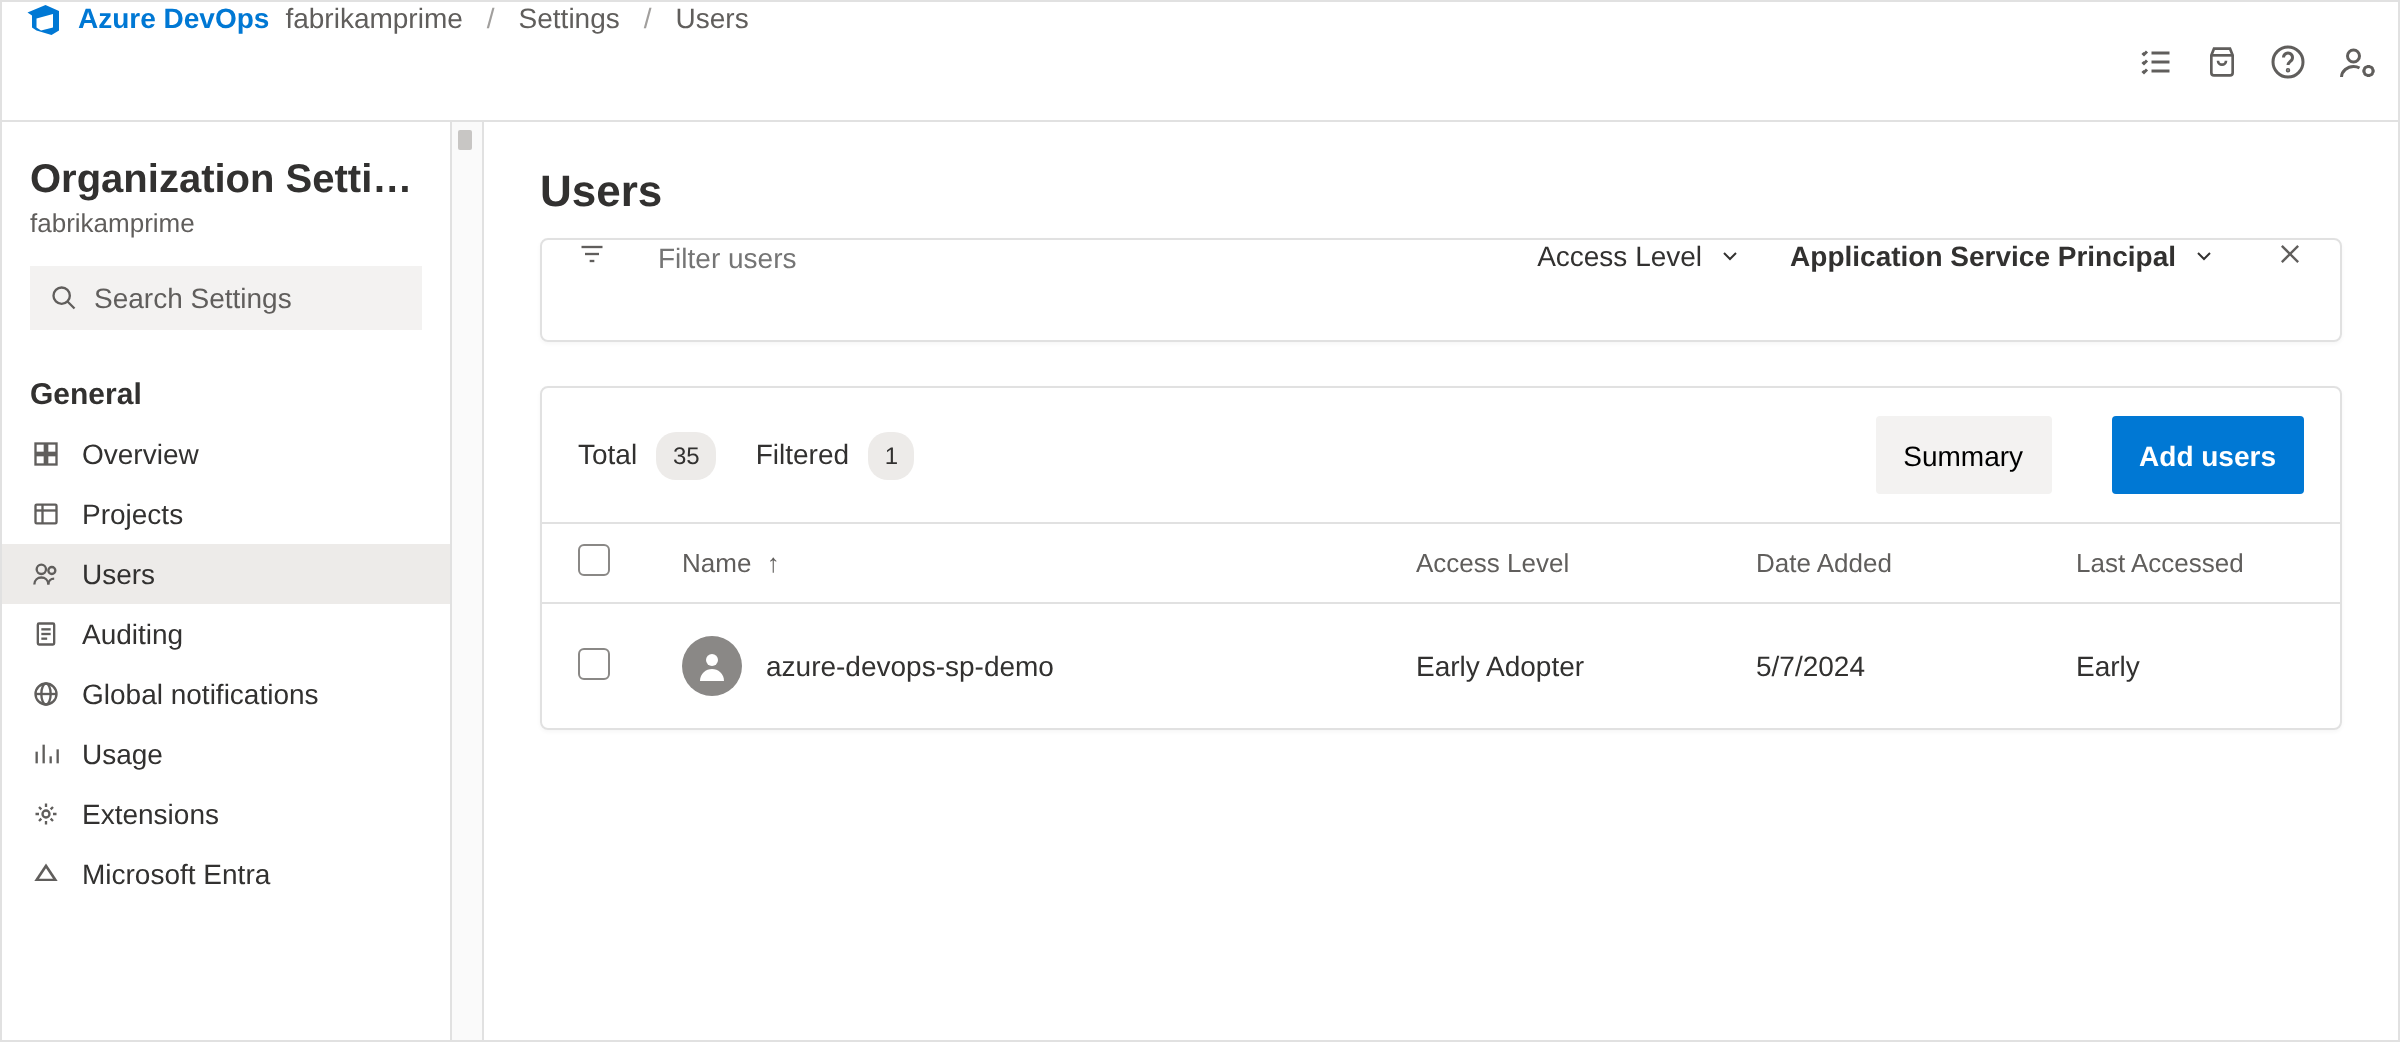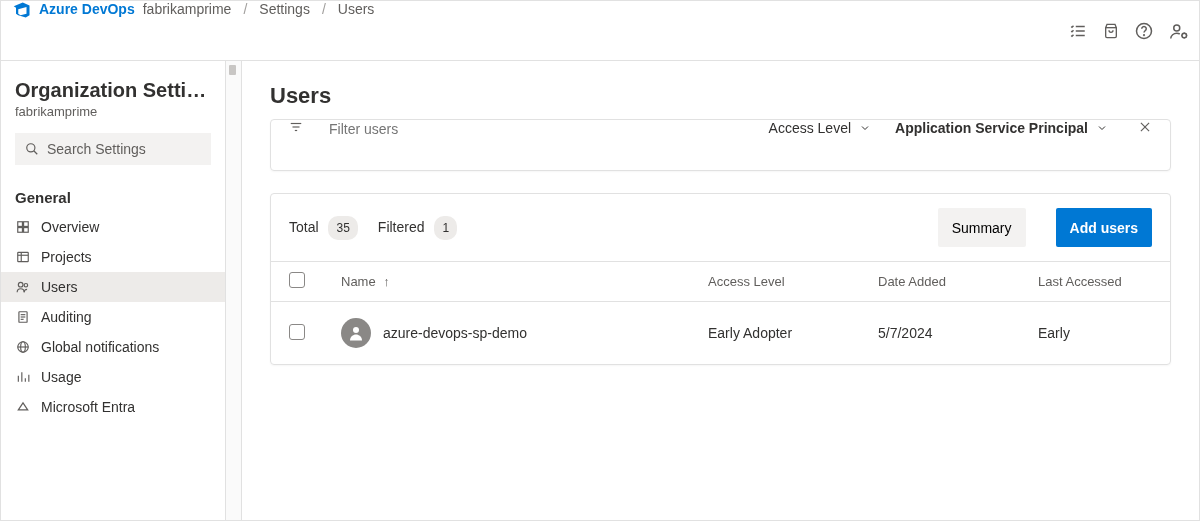--- a/index.html
+++ b/index.html
@@ -211,20 +211,29 @@
         <li>
           <span class="nicon">
               <svg width="14" height="14" viewBox="0 0 24 24" fill="none" stroke="currentColor" stroke-width="2">
                 <line x1="4" y1="20" x2="4" y2="10"></line>
                 <line x1="10" y1="20" x2="10" y2="4"></line>
                 <line x1="16" y1="20" x2="16" y2="14"></line>
                 <line x1="22" y1="20" x2="22" y2="8"></line>
               </svg>
             </span>
           <span>Usage</span>
+        </li>
+        <li>
+          <span class="nicon">
+              <svg width="14" height="14" viewBox="0 0 24 24" fill="none" stroke="currentColor" stroke-width="2">
+                <circle cx="12" cy="12" r="3"></circle>
+                <path d="M12 3v3M12 18v3M3 12h3M18 12h3M6 6l2 2M16 16l2 2M18 6l-2 2M8 16l-2 2"></path>
+              </svg>
+            </span>
+          <span>Extensions</span>
         </li>
         <li>
           <span class="nicon">
               <svg width="14" height="14" viewBox="0 0 24 24" fill="currentColor">
                 <polygon points="12,3 22,18 2,18"></polygon>
                 <polygon points="12,7 18,16 6,16" fill="#fff"></polygon>
               </svg>
             </span>
           <span>Microsoft Entra</span>
         </li>

